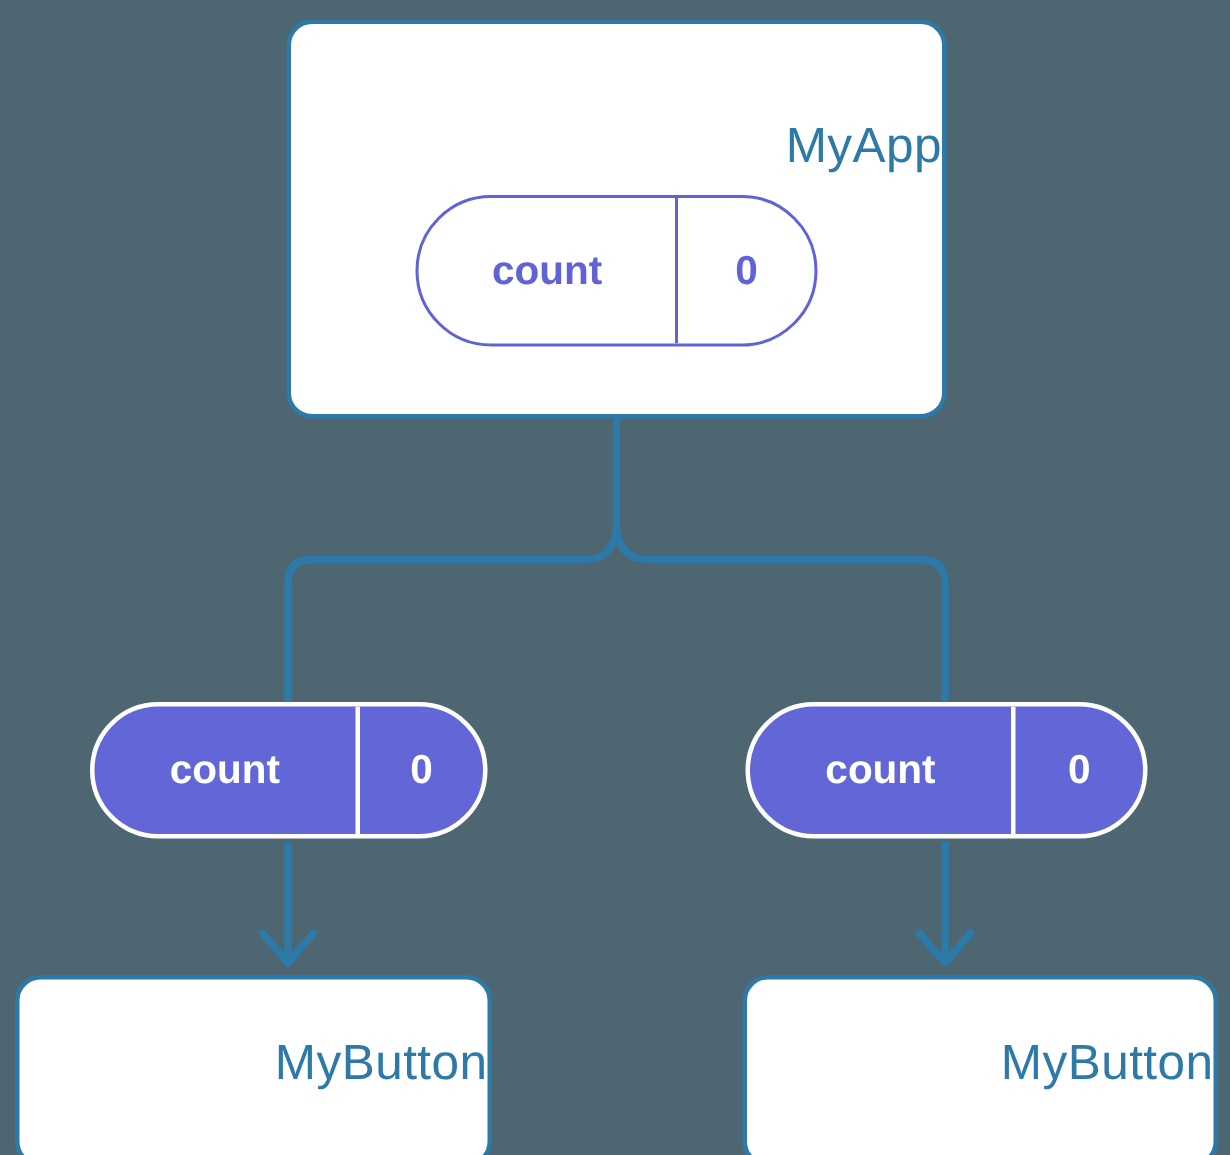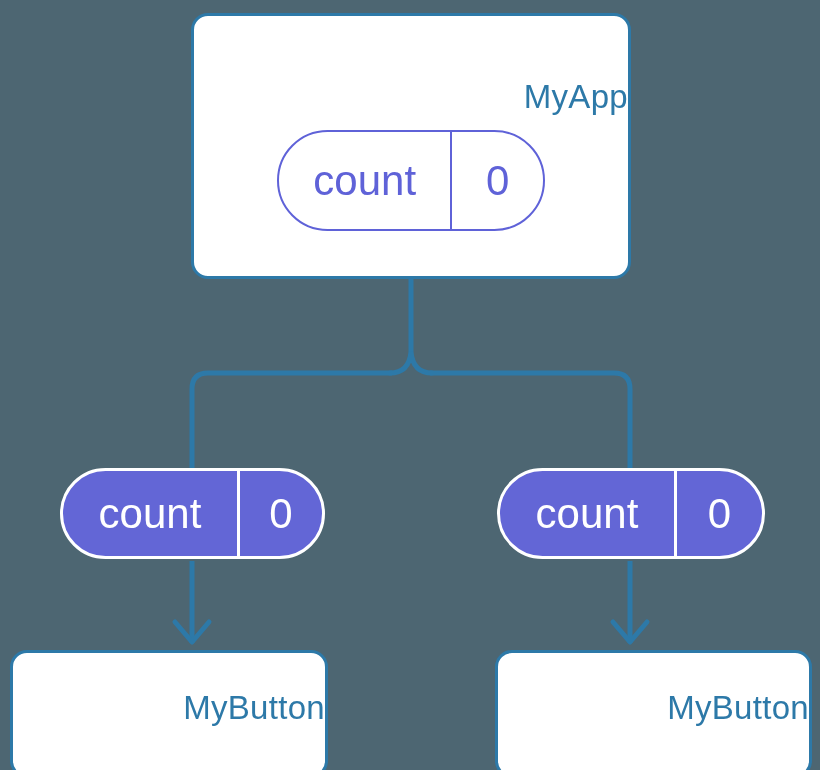--- a/index.html
+++ b/index.html
@@ -78,22 +78,22 @@
     display: flex;
     align-items: stretch;
     border-radius: 999px;
     overflow: hidden;
   }
   .pill .pill-key,
   .pill .pill-val {
     display: flex;
     align-items: center;
     justify-content: center;
-    font-size: 42px;
-    font-weight: 400;
+    font-size: 27px;
+    font-weight: 700;
     white-space: nowrap;
     box-sizing: border-box;
   }
 
   
   .pill.outline {
     border: 2px solid #5f62d8;
     background: transparent;
   }
   .pill.outline .pill-key,

